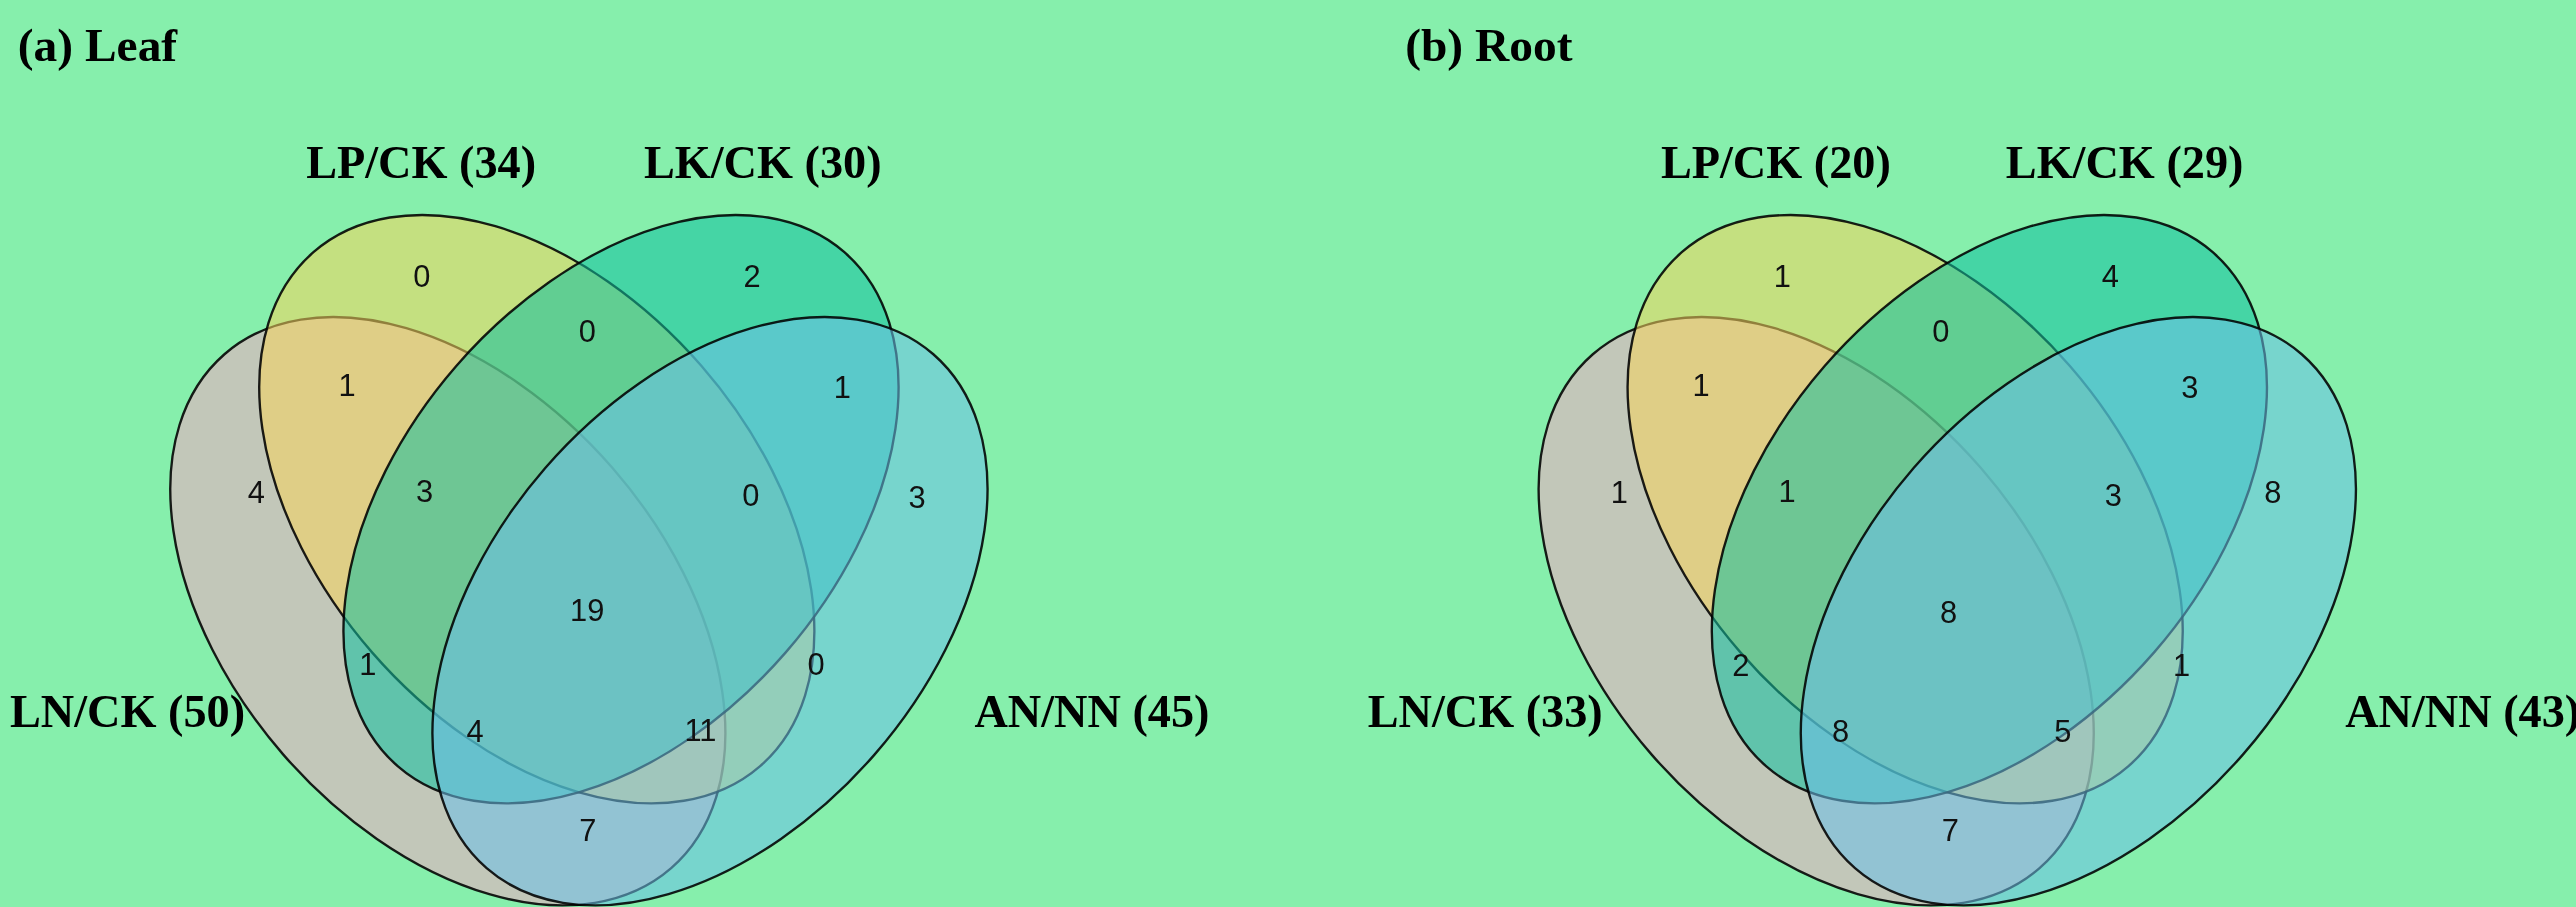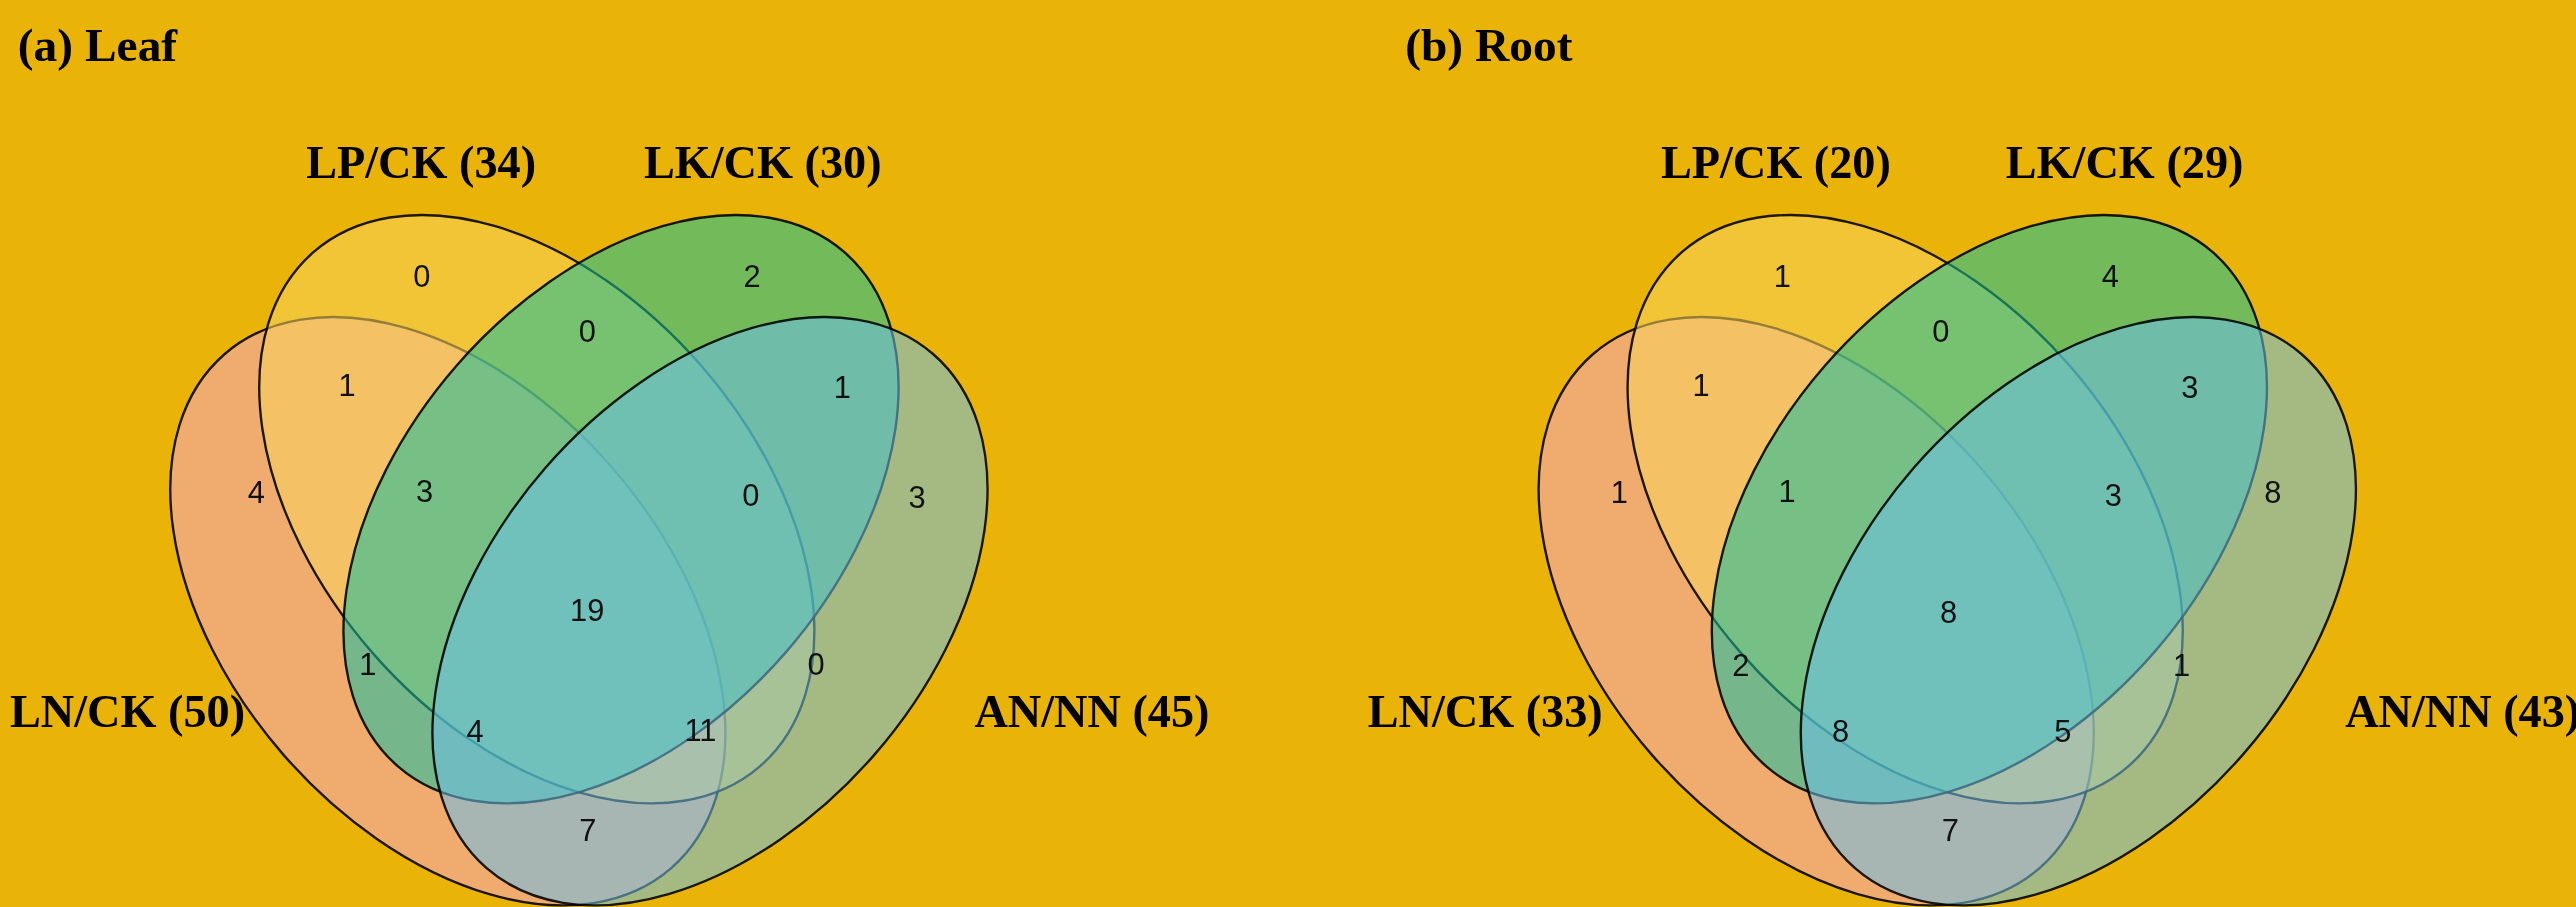--- a/index.html
+++ b/index.html
@@ -8,21 +8,21 @@
     width: 2576px;
     height: 908px;
     background: #ffffff;
     overflow: hidden;
     font-family: "Liberation Sans", sans-serif;
   }
   #figure-root {
     position: relative;
     width: 2576px;
     height: 908px;
-    background: #eab308;
+    background: #86efac;
   }
   svg { display: block; }
   .venn-ellipse {
     stroke: rgba(0,0,0,0.88);
     stroke-width: 4;
   }
   .fill-pink   { fill: rgba(244,166,197,0.55); }
   .fill-yellow { fill: rgba(248,211,93,0.55); }
   .fill-teal   { fill: rgba(17,191,160,0.55); }
   .fill-blue   { fill: rgba(108,191,233,0.55); }

